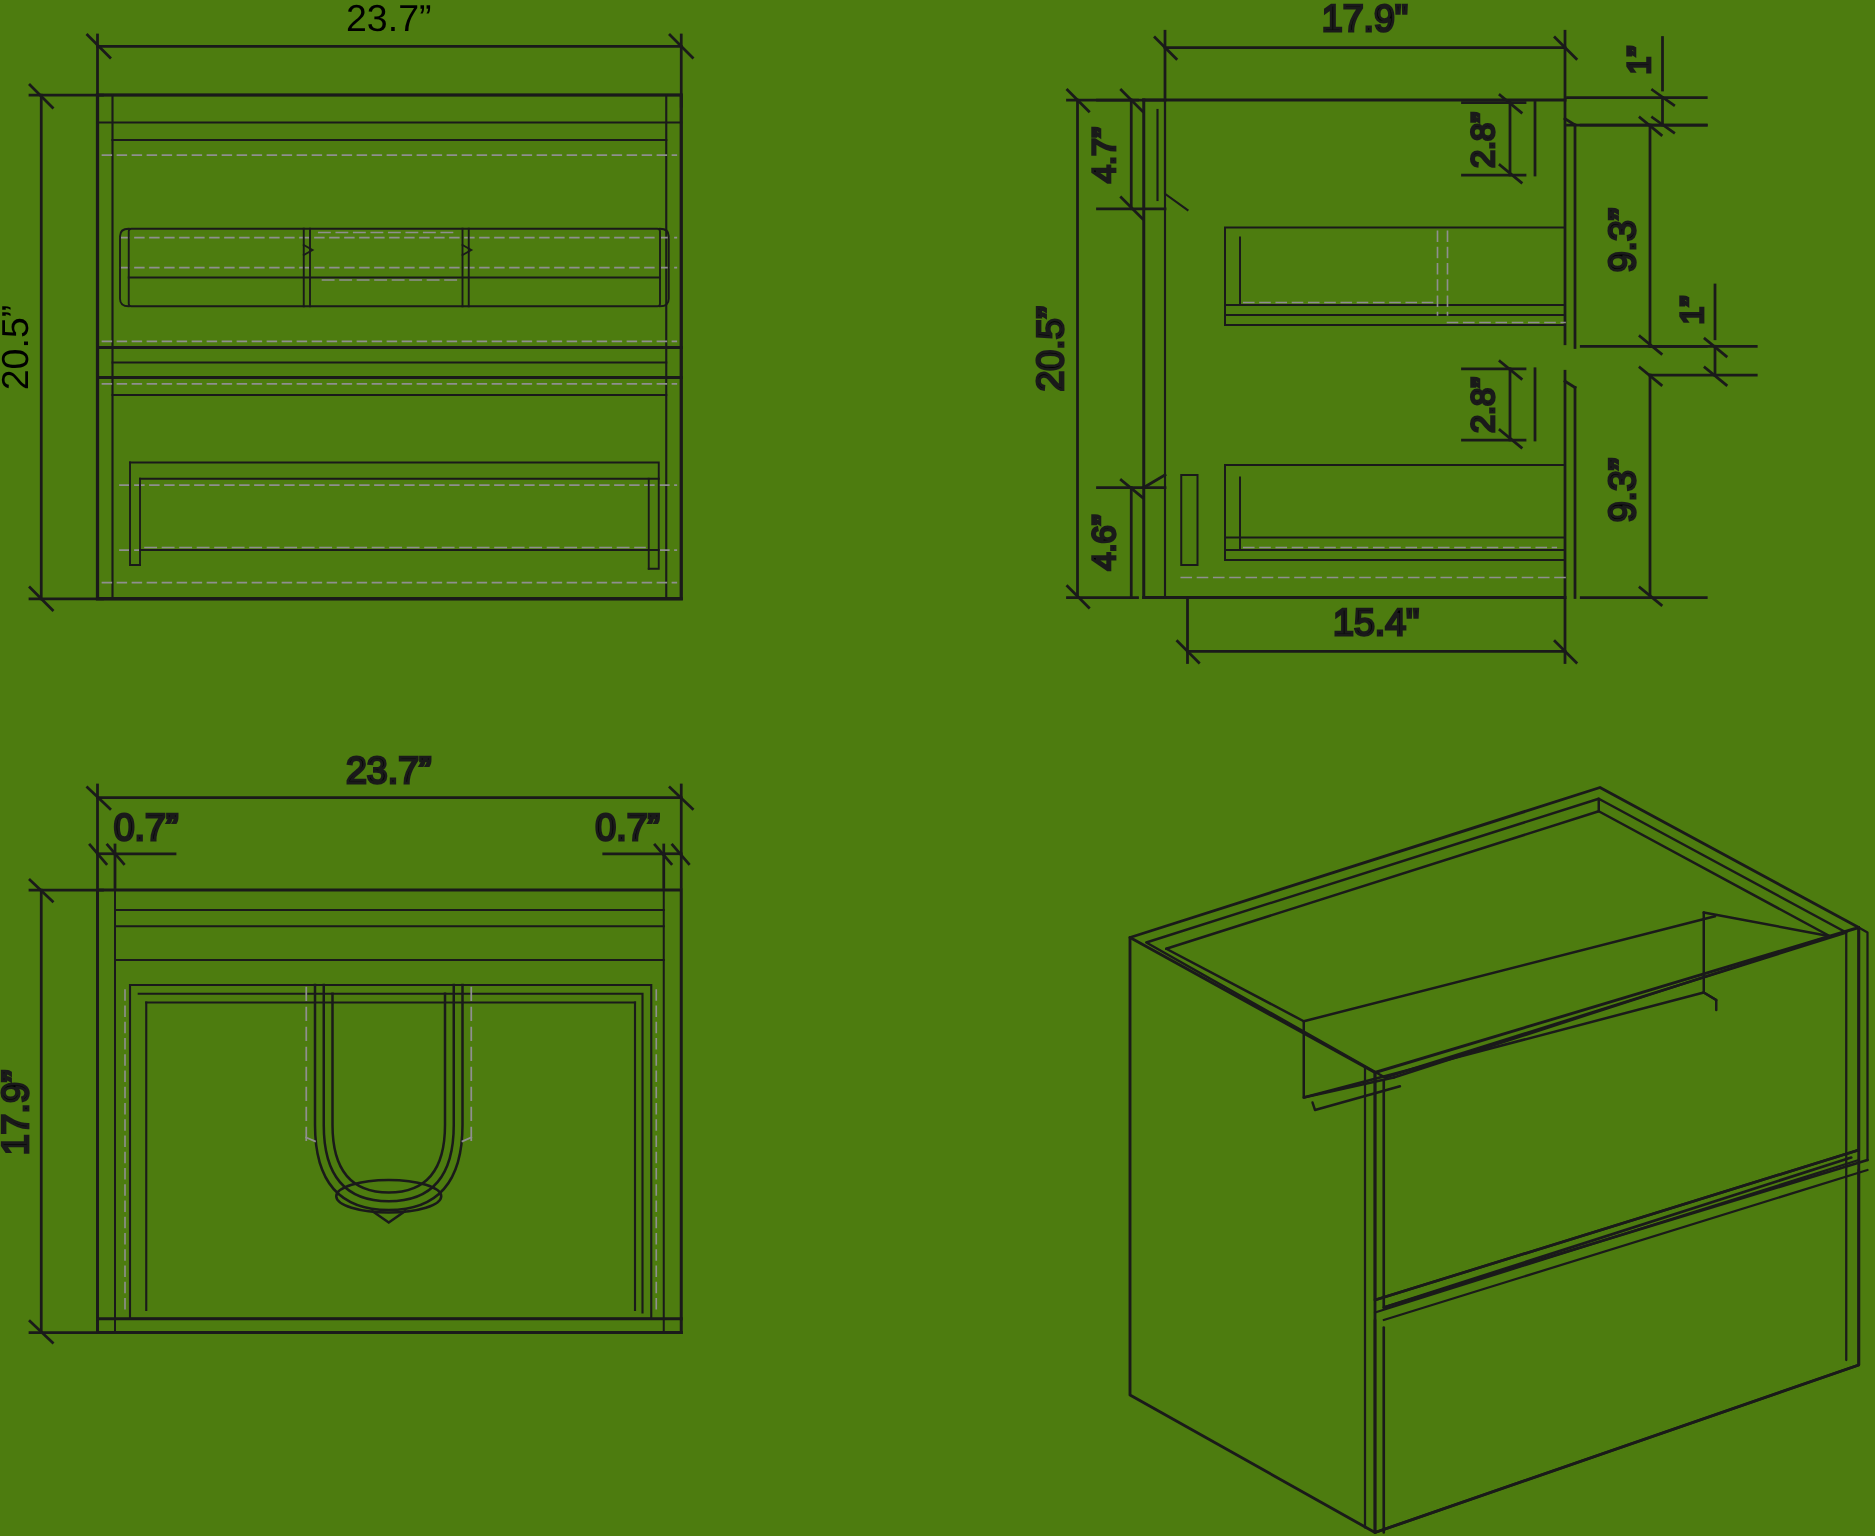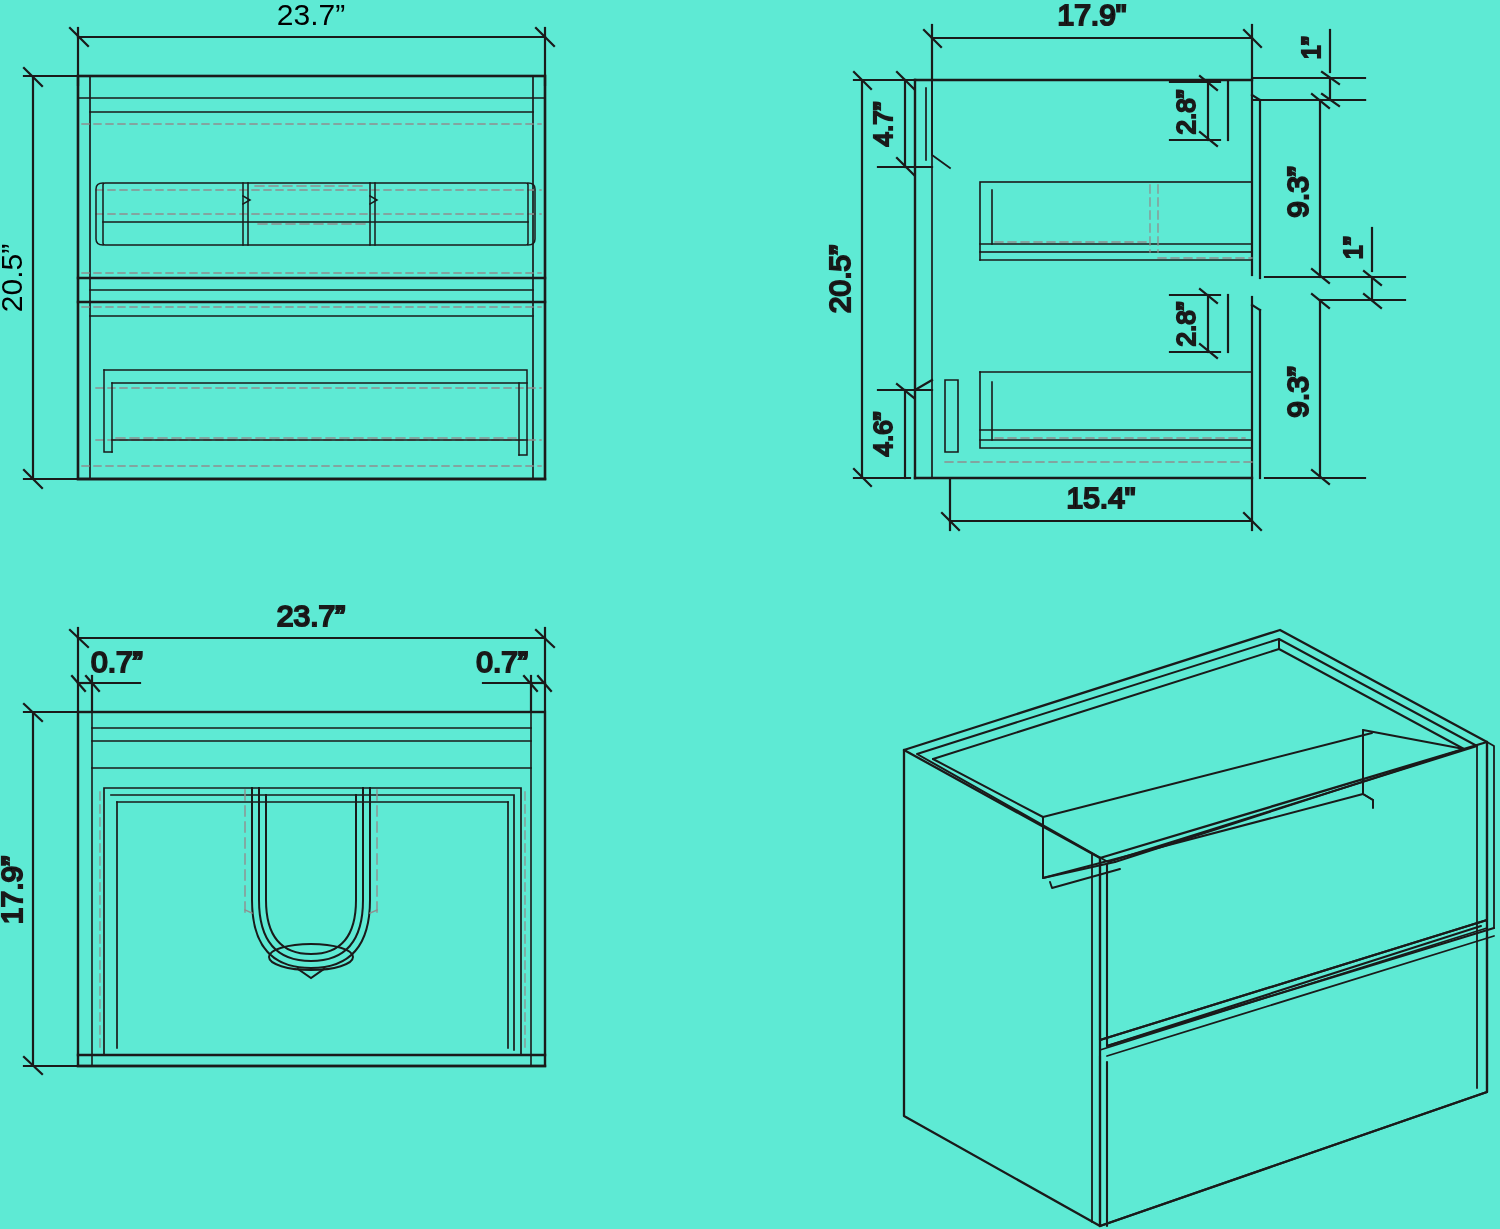--- a/index.html
+++ b/index.html
@@ -7,21 +7,21 @@
     padding: 0;
     background: #ffffff;
   }
   body {
     font-family: "Liberation Sans", sans-serif;
   }
   #sheet {
     position: relative;
     width: 1500px;
     height: 1229px;
-    background: #5eead4;
+    background: #4d7c0f;
     overflow: hidden;
   }
   .view {
     position: absolute;
   }
   svg { display: block; }
   text {
     font-family: "Liberation Sans", sans-serif;
     fill: #000000;
   }

